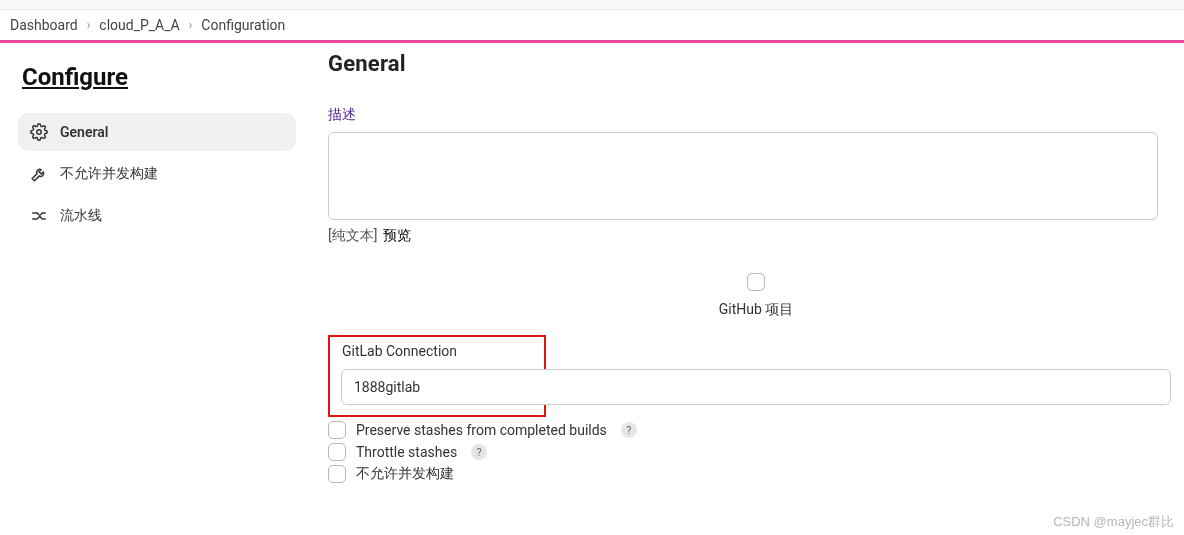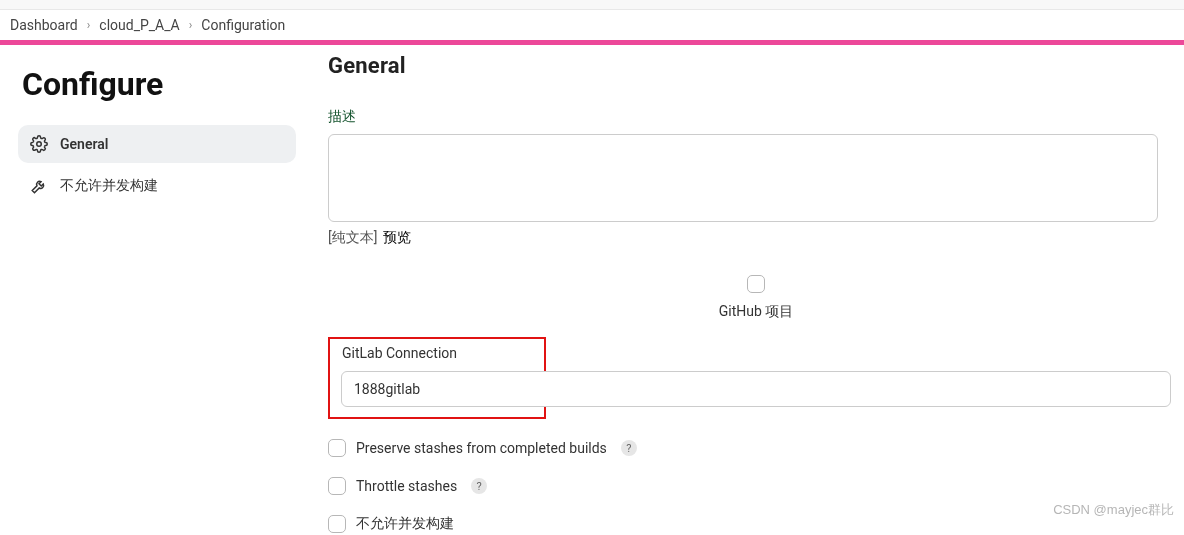--- a/index.html
+++ b/index.html
@@ -15,45 +15,46 @@
     }
     .topbar {
       height: 10px;
       border-bottom: 1px solid #e8e8e8;
       background: #f8f8f8;
     }
     .breadcrumb {
       display: flex;
       align-items: center;
       padding: 7px 10px;
-      border-bottom: 5px solid #ec4899;
+      border-bottom: 3px solid #ec4899;
       font-size: 14px;
     }
     .breadcrumb-item {
       color: #444;
     }
     .breadcrumb-sep {
       margin: 0 9px;
       color: #888;
       font-size: 12px;
     }
     .layout {
       display: flex;
       height: calc(535px - 10px - 36px);
     }
     .sidebar {
       width: 310px;
       padding: 20px 14px 10px 18px;
     }
     .page-title {
-      font-size: 32px;
+      font-size: 24px;
       font-weight: 700;
       margin-bottom: 22px;
       color: #111;
       padding-left: 4px;
+      text-decoration: underline;
     }
     .nav {
       display: flex;
       flex-direction: column;
       gap: 4px;
     }
     .nav-item {
       display: flex;
       align-items: center;
       gap: 12px;
@@ -83,21 +84,21 @@
     .section-title {
       font-size: 22px;
       font-weight: 700;
       color: #222;
       margin-top: 8px;
       margin-bottom: 30px;
       letter-spacing: 0.2px;
     }
     .field-label {
       font-size: 14px;
-      color: #14532d;
+      color: #4c1d95;
       margin-bottom: 8px;
     }
     .textarea {
       width: 830px;
       height: 88px;
       border: 1px solid #ccc;
       border-radius: 6px;
       padding: 8px 10px;
       font: inherit;
       resize: none;
@@ -109,21 +110,21 @@
     .hint-plain { color: #555; }
     .hint-link {
       color: #000000;
       cursor: pointer;
       margin-left: 2px;
     }
     .checkbox-row {
       display: flex;
       align-items: center;
       gap: 10px;
-      margin-top: 20px;
+      margin-top: 4px;
     }
     .checkbox-row.first-after-block { margin-top: 28px; flex-direction: column; }
     .checkbox-box {
       width: 18px;
       height: 18px;
       border: 1.5px solid #b7b7b7;
       border-radius: 5px;
       background: #fff;
       flex-shrink: 0;
     }
@@ -167,21 +168,21 @@
       background: #fff;
       color: #333;
     }
     .highlight-block .select-wrap {
       width: 830px;
       margin-left: -1px;
     }
     .watermark {
       position: absolute;
       right: 10px;
-      bottom: 16px;
+      bottom: 4px;
       color: rgba(120,120,120,0.55);
       font-size: 13px;
       font-family: Arial, sans-serif;
       pointer-events: none;
     }
   </style>
 </head>
 <body>
 
 <div class="topbar"></div>
@@ -208,20 +209,29 @@
         <span>General</span>
       </div>
       <div class="nav-item">
         <span class="nav-icon">
           <svg viewBox="0 0 24 24" fill="none" stroke="#333" stroke-width="2">
               <path d="M14.7 6.3a4 4 0 0 0-5.4 5.4L3 18l3 3 6.3-6.3a4 4 0 0 0 5.4-5.4L15 12l-3-3 2.7-2.7z"></path>
             </svg>
         </span>
         <span>不允许并发构建</span>
       </div>
+      <div class="nav-item">
+        <span class="nav-icon">
+          <svg viewBox="0 0 24 24" fill="none" stroke="#333" stroke-width="2">
+              <path d="M3 8h6c2 0 2 3 4 3s2-3 4-3h4"></path>
+              <path d="M3 16h6c2 0 2-3 4-3s2 3 4 3h4"></path>
+            </svg>
+        </span>
+        <span>流水线</span>
+      </div>
     </nav>
   </aside>
 
   <main class="main">
     <div class="section-title">General</div>
 
     <div class="field-label">描述</div>
     <textarea class="textarea" value="" style=""></textarea>
     <div class="hint-row">
       <span class="hint-plain">[纯文本]</span>

